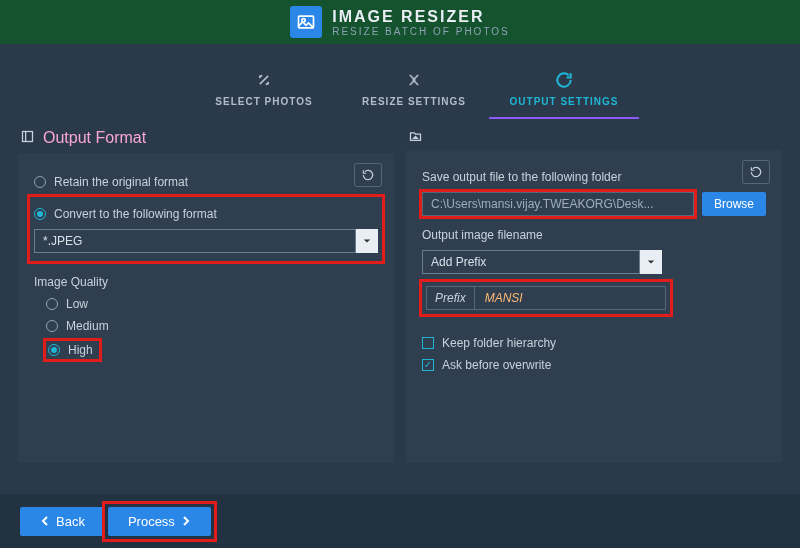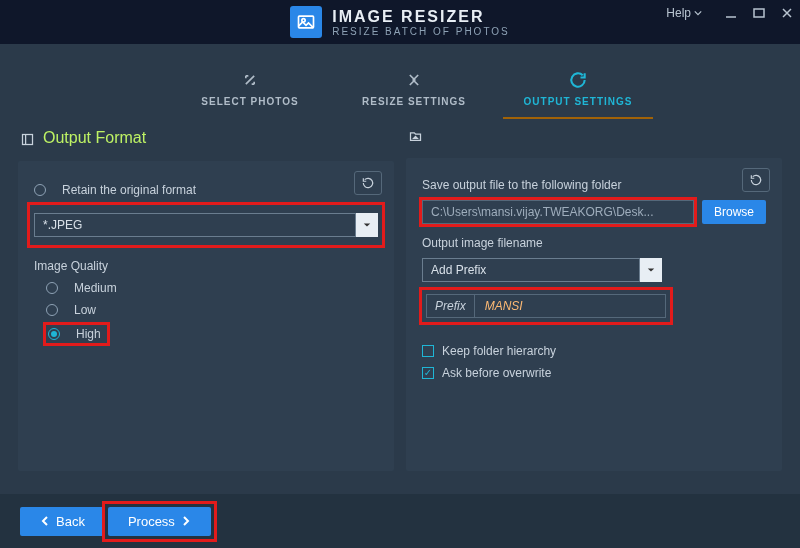--- a/index.html
+++ b/index.html
@@ -1,34 +1,34 @@
 <!DOCTYPE html>
 <html><head>
 <meta charset="utf-8">
 <style>
   * { box-sizing: border-box; margin: 0; padding: 0; font-family: "Segoe UI", Arial, sans-serif; }
   body { background: #2b3a4a; color: #c8d2dc; width: 800px; height: 548px; overflow: hidden; font-size: 12px; }
-  .titlebar { height: 44px; display: flex; align-items: center; padding: 0 10px; background: #0f172a; }
+  .titlebar { height: 44px; display: flex; align-items: center; padding: 0 10px; background: #14532d; }
   .logo-wrap { display: flex; align-items: center; gap: 10px; margin: 0 auto; }
   .logo-box { width: 32px; height: 32px; background: #2a87e8; border-radius: 3px; display: flex; align-items: center; justify-content: center; }
   .logo-box svg { width: 20px; height: 20px; }
   .logo-text .t1 { color: #e8eef4; font-size: 16px; font-weight: 600; letter-spacing: 2px; }
   .logo-text .t2 { color: #8ea2b5; font-size: 10px; letter-spacing: 2px; }
   .win-controls { position: absolute; right: 6px; top: 6px; display: flex; align-items: center; gap: 14px; color: #b8c4d0; font-size: 12px; }
   .win-controls .help { display: flex; align-items: center; gap: 3px; margin-right: 8px; }
   .win-btn { width: 14px; height: 14px; display: flex; align-items: center; justify-content: center; cursor: pointer; }
-  .tabs { display: flex; justify-content: center; gap: 14px; margin-top: 12px; margin-left: 28px; }
+  .tabs { display: flex; justify-content: center; gap: 0; margin-top: 12px; margin-left: 28px; }
   .tab { width: 150px; text-align: center; padding: 14px 0 10px; color: #b0bcc8; font-size: 10px; letter-spacing: 1px; font-weight: 600; cursor: pointer; }
   .tab svg { display: block; margin: 0 auto 6px; width: 20px; height: 20px; }
-  .tab.active { color: #1fb6d6; border-bottom: 2px solid #a16207; }
+  .tab.active { color: #1fb6d6; border-bottom: 2px solid #8b5cf6; }
   .main { display: flex; gap: 12px; padding: 10px 18px 0; }
   .panel { flex: 1; background: #2f3f50; border-radius: 2px; padding: 14px 16px 16px; position: relative; min-height: 310px; }
   .reset-btn { margin-left: auto; width: 28px; height: 24px; border: 1px solid #55687a; border-radius: 3px; display: flex; align-items: center; justify-content: center; background: #2f3f50; color: #c8d2dc; cursor: pointer; }
   .reset-btn svg { width: 14px; height: 14px; }
-  .radio-row { display: flex; align-items: center; gap: 16px; margin: 8px 0; font-size: 12px; color: #c8d2dc; cursor: pointer; }
+  .radio-row { display: flex; align-items: center; gap: 8px; margin: 8px 0; font-size: 12px; color: #c8d2dc; cursor: pointer; }
   .radio-outer { width: 12px; height: 12px; border: 1.5px solid #8ea2b5; border-radius: 50%; display: flex; align-items: center; justify-content: center; }
   .radio-outer.checked { border-color: #1fb6d6; }
   .radio-inner { width: 6px; height: 6px; background: #1fb6d6; border-radius: 50%; }
   .select-box { display: flex; margin-top: 6px; }
   .select-box .field { flex: 1; border: 1px solid #6a7d8f; background: #2f3f50; color: #d8e0e8; padding: 4px 8px; font-size: 12px; height: 24px; display: flex; align-items: center; }
   .select-box .drop { width: 22px; background: #e8eef4; display: flex; align-items: center; justify-content: center; cursor: pointer; }
   .select-box .drop svg { width: 8px; height: 8px; }
   .sublabel { font-size: 12px; color: #c8d2dc; margin: 14px 0 6px; }
   .quality-group { margin-left: 12px; }
   .field-label { font-size: 12px; color: #c8d2dc; margin: 6px 0 8px; }
@@ -39,63 +39,40 @@
   .prefix-row .lbl { padding: 4px 8px; color: #c8d2dc; font-size: 12px; border-right: 1px solid #55687a; }
   .prefix-row .val { padding: 4px 10px; color: #fdba74; font-size: 12px; flex: 1; }
   .check-row { display: flex; align-items: center; gap: 8px; margin: 8px 0; font-size: 12px; color: #c8d2dc; cursor: pointer; }
   .check-box { width: 12px; height: 12px; border: 1.5px solid #1fb6d6; display: flex; align-items: center; justify-content: center; color: #1fb6d6; font-size: 10px; line-height: 1; }
   .hl { outline: 3px solid #e21b1b; outline-offset: 0; }
   .footer { position: absolute; bottom: 0; left: 0; right: 0; background: #233240; height: 54px; display: flex; align-items: center; padding: 0 20px; }
   .btn { display: flex; align-items: center; gap: 6px; background: #2a87e8; color: #fff; font-size: 13px; padding: 7px 20px; border-radius: 2px; cursor: pointer; }
   .footer-info { flex: 1; text-align: center; color: #b8c4d0; font-size: 11px; }
   .footer-info b { color: #e8eef4; font-weight: 600; }
   .sep { color: #55687a; margin: 0 6px; }
-  .head-outside { font-size: 16px; color: #bef264; margin-bottom: 14px; display: flex; align-items: flex-end; gap: 8px; padding-left: 2px; }
+  .head-outside { font-size: 16px; color: #f9a8d4; margin-bottom: 6px; display: flex; align-items: flex-start; gap: 8px; padding-left: 2px; }
   .panel-group { flex: 1; display: flex; flex-direction: column; }
 </style>
 </head>
 <body>
 
 <div class="titlebar">
   <div class="logo-wrap">
     <div class="logo-box">
       <svg viewBox="0 0 24 24" fill="none" stroke="#fff" stroke-width="2">
           <rect x="3" y="5" width="18" height="14" rx="1"></rect>
           <circle cx="9" cy="10" r="2"></circle>
           <path d="M3 17l5-5 4 4 3-3 6 6"></path>
         </svg>
     </div>
     <div class="logo-text">
       <div class="t1">IMAGE RESIZER</div>
       <div class="t2">RESIZE BATCH OF PHOTOS</div>
     </div>
   </div>
-  <div class="win-controls">
-    <div class="help">
-      <span>Help</span>
-      <svg width="8" height="8" viewBox="0 0 10 10">
-          <path d="M1 3l4 4 4-4" stroke="#b8c4d0" stroke-width="1.5" fill="none"></path>
-        </svg>
-    </div>
-    <div class="win-btn">
-        <svg viewBox="0 0 14 14">
-          <path d="M2 11h10" stroke="#b8c4d0" stroke-width="1.5"></path>
-        </svg>
-      </div>
-    <div class="win-btn">
-        <svg viewBox="0 0 14 14">
-          <rect x="2" y="3" width="10" height="8" stroke="#b8c4d0" stroke-width="1.5" fill="none"></rect>
-        </svg>
-      </div>
-    <div class="win-btn">
-        <svg viewBox="0 0 14 14">
-          <path d="M3 3l8 8M11 3l-8 8" stroke="#b8c4d0" stroke-width="1.5"></path>
-        </svg>
-      </div>
-  </div>
 </div>
 
 <div class="tabs">
   <div class="tab">
     <svg viewBox="0 0 24 24" fill="none" stroke="#b0bcc8" stroke-width="2">
         <path d="M7 17L17 7M7 7l3 0M7 7l0 3M17 17l-3 0M17 17l0-3"></path>
       </svg>
     <span>SELECT PHOTOS</span>
   </div>
   <div class="tab">
@@ -126,38 +103,44 @@
       <div class="reset-btn" style="position:absolute; top:10px; right:12px;">
         <svg viewBox="0 0 24 24" fill="none" stroke="#c8d2dc" stroke-width="2">
             <path d="M4 12a8 8 0 1 0 2.34-5.66M4 4v5h5"></path>
           </svg>
       </div>
       <div class="radio-row">
         <span class="radio-outer"></span>
         <span>Retain the original format</span>
       </div>
       <div class="hl" style="padding:2px 4px 8px; margin:2px -4px;">
+        <div class="radio-row">
+          <span class="radio-outer checked">
+              <span class="radio-inner"></span>
+            </span>
+          <span>Convert to the following format</span>
+        </div>
         <div class="select-box">
           <div class="field">*.JPEG</div>
           <div class="drop">
               <svg viewBox="0 0 10 10">
                 <path d="M1 3l4 4 4-4" fill="#333"></path>
               </svg>
             </div>
         </div>
       </div>
       <div class="sublabel">Image Quality</div>
       <div class="quality-group">
         <div class="radio-row">
           <span class="radio-outer"></span>
-          <span>Medium</span>
+          <span>Low</span>
         </div>
         <div class="radio-row">
           <span class="radio-outer"></span>
-          <span>Low</span>
+          <span>Medium</span>
         </div>
         <div class="radio-row hl" style="padding:2px 6px 2px 2px; width:fit-content;">
           <span class="radio-outer checked">
               <span class="radio-inner"></span>
             </span>
           <span>High</span>
         </div>
       </div>
     </div>
   </div>

